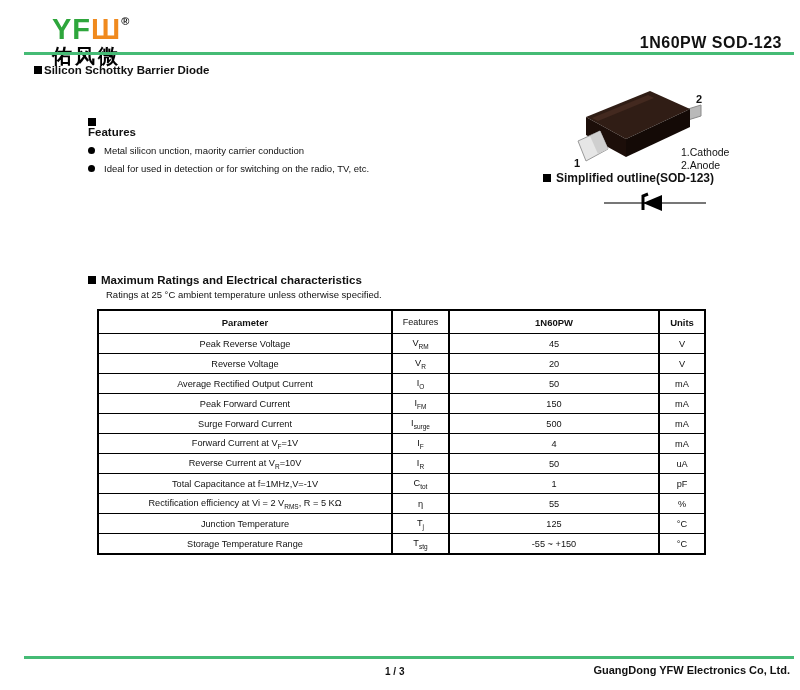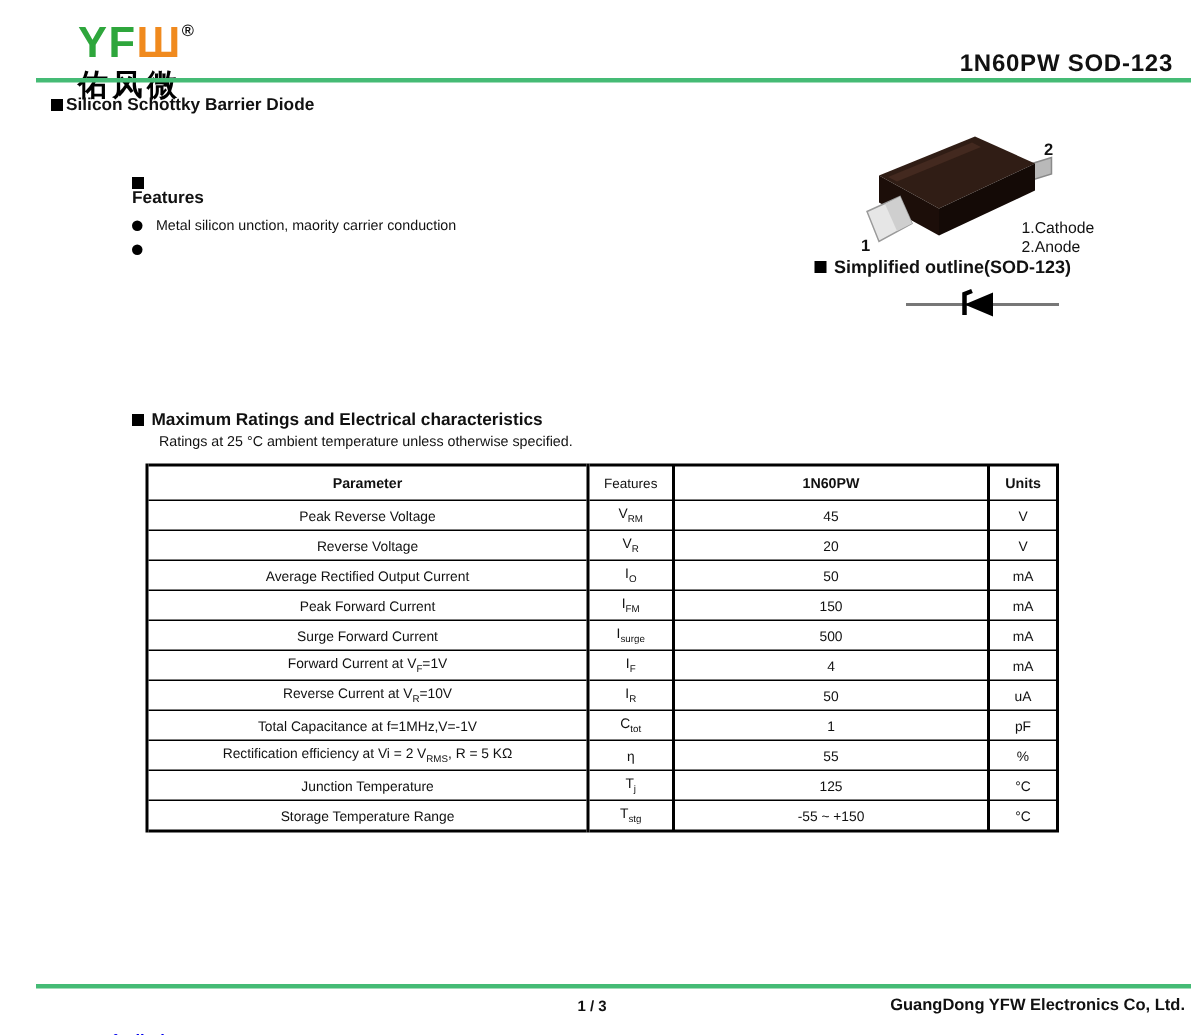--- a/index.html
+++ b/index.html
@@ -87,20 +87,21 @@
     <div class="feat-head">
       <span class="sq"></span>
       <span>Features</span>
     </div>
     <div class="feat-item">
       <span class="dot"></span>
       <span>Metal silicon unction, maority carrier conduction</span>
     </div>
     <div class="feat-item">
       <span class="dot"></span>
+      <span>Ideal for used in detection or for switching on the radio, TV, etc.</span>
     </div>
   </div>
 
   <svg class="pkg-svg" width="142" height="92" viewBox="0 0 142 92">
 
     <polygon points="118,26 131,22 131,33 118,37" fill="#b9b9b9" stroke="#8a8a8a" stroke-width="1"></polygon>
 
     <polygon points="16,34 80,8 120,26 56,56" fill="#301d15"></polygon>
 
     <polygon points="16,34 56,56 56,74 16,52" fill="#1c0e09"></polygon>

